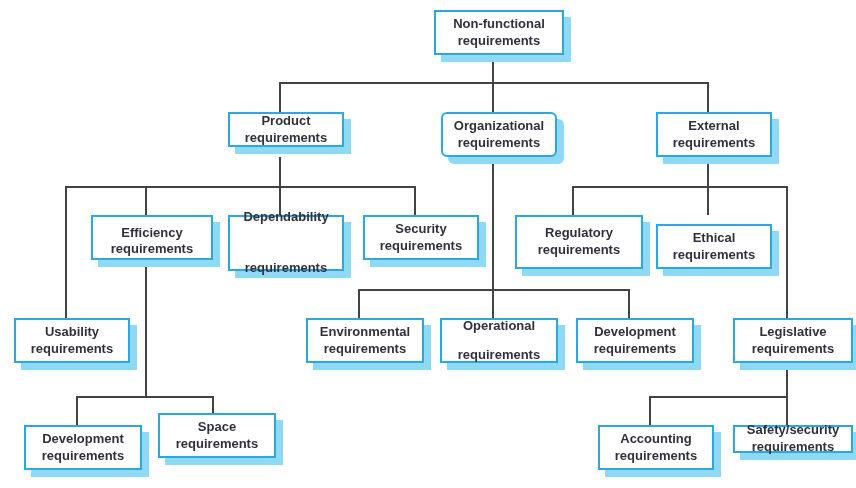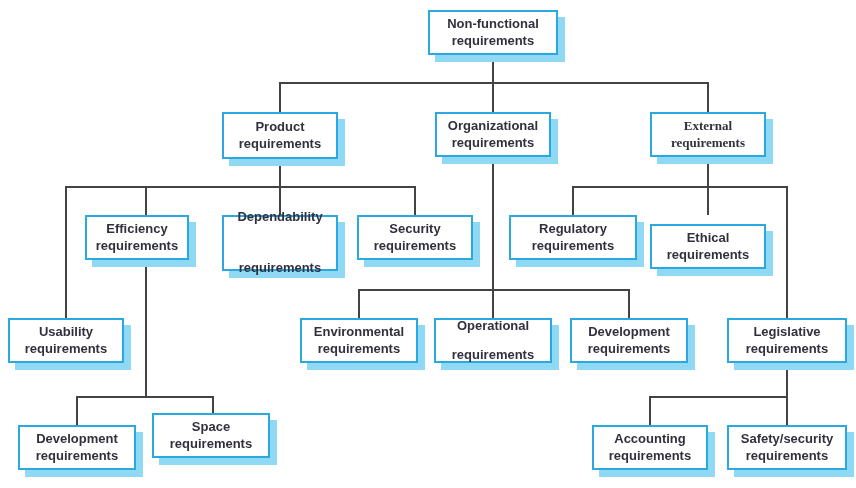--- a/index.html
+++ b/index.html
@@ -27,20 +27,21 @@
     display:flex;
     flex-direction:column;
     align-items:center;
     justify-content:center;
     text-align:center;
     font-weight:700;
     font-size:13px;
     line-height:1.28;
     color:var(--text);
     z-index:2;
+    margin-left:6px;
   }
   .box span{display:block;white-space:nowrap;}
   .conn{
     position:absolute;
     background:var(--line);
     z-index:1;
   }
 </style>
 </head>
 <body>
@@ -68,45 +69,45 @@
     <div class="conn" style="left: 572px; top: 187px; width: 2px; height: 28px;"></div>
     <div class="conn" style="left: 707px; top: 187px; width: 2px; height: 28px;"></div>
     <div class="conn" style="left: 786px; top: 187px; width: 2px; height: 131px;"></div>
     <div class="conn" style="left: 786px; top: 363px; width: 2px; height: 62px;"></div>
     <div class="conn" style="left: 649px; top: 396px; width: 139px; height: 2px;"></div>
     <div class="conn" style="left: 649px; top: 397px; width: 2px; height: 28px;"></div>
     <div class="box" style="left: 428px; top: 10px; width: 130px; height: 45px;">
       <span>Non-functional</span>
       <span>requirements</span>
     </div>
-    <div class="box" style="left: 222px; top: 112px; width: 116px; height: 47px;">
+    <div class="box" style="left: 222px; top: 112px; width: 116px; height: 35px;">
       <span>Product</span>
       <span>requirements</span>
     </div>
-    <div class="box" style="left: 435px; top: 112px; width: 116px; height: 45px;">
+    <div class="box" style="left: 435px; top: 112px; width: 116px; height: 45px; border-radius: 6px;">
       <span>Organizational</span>
       <span>requirements</span>
     </div>
-    <div class="box" style="left: 650px; top: 112px; width: 116px; height: 45px; font-family: Liberation Serif, serif;">
+    <div class="box" style="left: 650px; top: 112px; width: 116px; height: 45px;">
       <span>External</span>
       <span>requirements</span>
     </div>
-    <div class="box" style="left: 85px; top: 215px; width: 104px; height: 45px;">
+    <div class="box" style="left: 85px; top: 215px; width: 122px; height: 45px; justify-content: flex-end;">
       <span>Efficiency</span>
       <span>requirements</span>
     </div>
     <div class="box" style="left: 222px; top: 215px; width: 116px; height: 56px; gap: 34px;">
       <span>Dependability</span>
       <span>requirements</span>
     </div>
     <div class="box" style="left: 357px; top: 215px; width: 116px; height: 45px;">
       <span>Security</span>
       <span>requirements</span>
     </div>
-    <div class="box" style="left: 509px; top: 215px; width: 128px; height: 45px;">
+    <div class="box" style="left: 509px; top: 215px; width: 128px; height: 54px;">
       <span>Regulatory</span>
       <span>requirements</span>
     </div>
     <div class="box" style="left: 650px; top: 224px; width: 116px; height: 45px;">
       <span>Ethical</span>
       <span>requirements</span>
     </div>
     <div class="box" style="left: 8px; top: 318px; width: 116px; height: 45px;">
       <span>Usability</span>
       <span>requirements</span>
@@ -132,17 +133,17 @@
       <span>requirements</span>
     </div>
     <div class="box" style="left: 152px; top: 413px; width: 118px; height: 45px; justify-content: center;">
       <span>Space</span>
       <span>requirements</span>
     </div>
     <div class="box" style="left: 592px; top: 425px; width: 116px; height: 45px;">
       <span>Accounting</span>
       <span>requirements</span>
     </div>
-    <div class="box" style="left: 727px; top: 425px; width: 120px; height: 45px;">
+    <div class="box" style="left: 727px; top: 425px; width: 120px; height: 28px;">
       <span>Safety/security</span>
       <span>requirements</span>
     </div>
   </div>
 
 </body></html>

